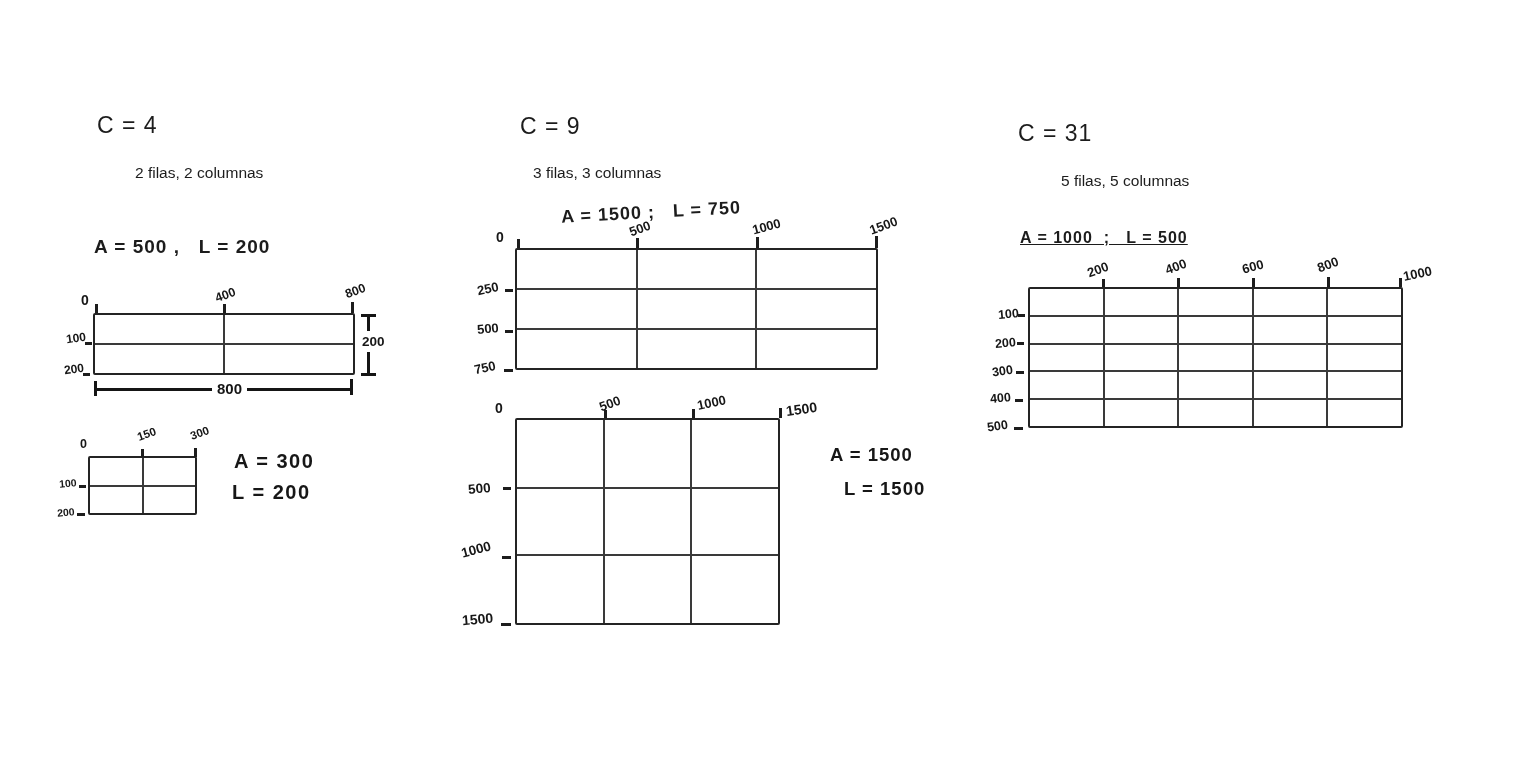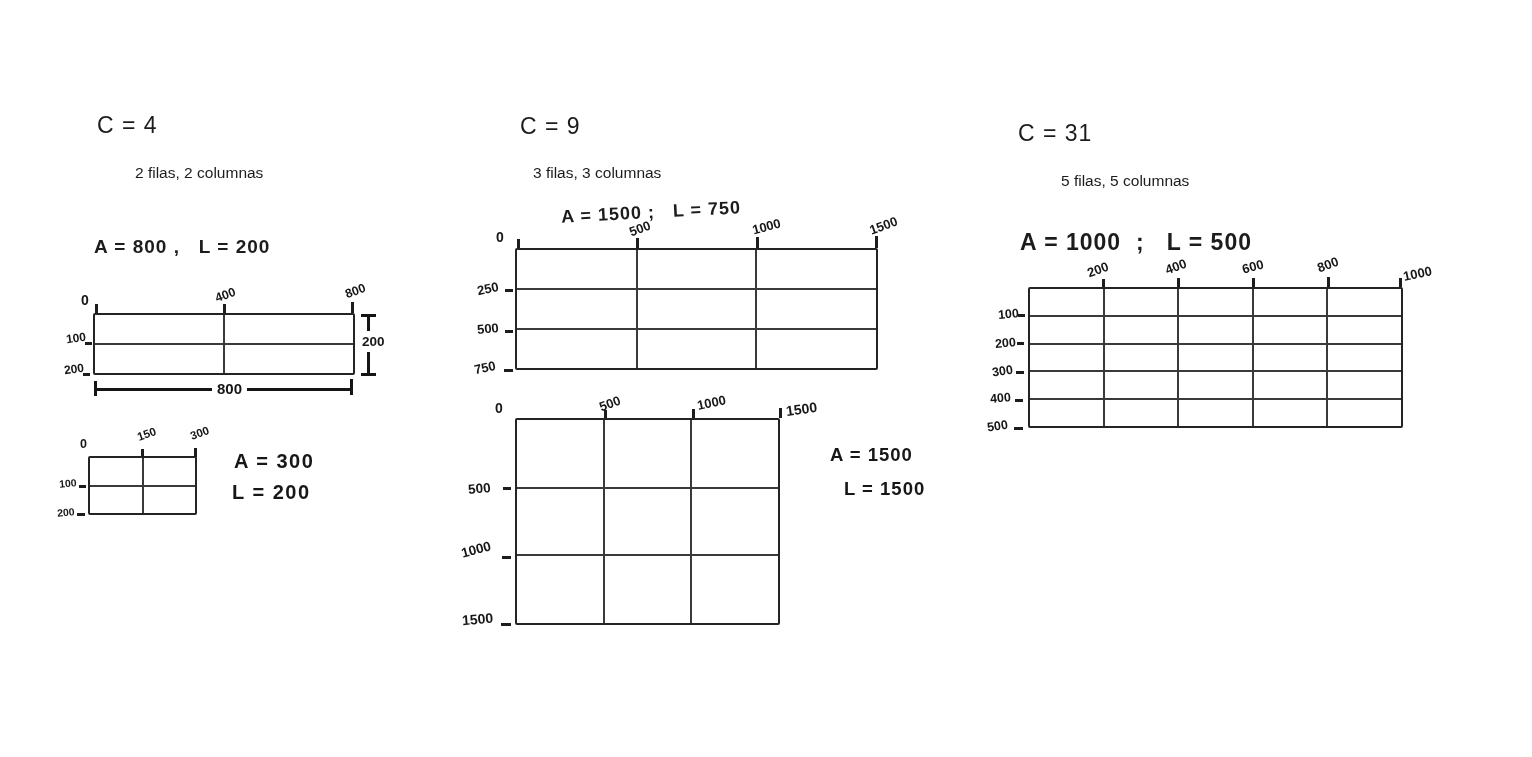--- a/index.html
+++ b/index.html
@@ -28,21 +28,21 @@
   .r5{transform:rotate(-5deg);}
 </style>
 </head>
 <body>
 
 <div class="board">
 
 
   <div class="abs h1" style="left:97px;top:112px;">C = 4</div>
   <div class="abs sub" style="left:135px;top:164px;">2 filas, 2 columnas</div>
-  <div class="abs formula" style="left:94px;top:236px;">A = 800 ,   L = 200</div>
+  <div class="abs formula" style="left:94px;top:236px;">A = 500 ,   L = 200</div>
 
   <div class="grid" style="left:93px;top:313px;width:262px;height:62px;">
     <div class="vl" style="left:calc(50% - 1px);"></div>
     <div class="hl" style="top:calc(50% - 1px);"></div>
   </div>
   <span class="tick" style="left:81px;top:292px;font-size:14px;">0</span>
   <span class="tick r20" style="left:215px;top:288px;font-size:12.5px;">400</span>
   <span class="tick r20" style="left:345px;top:284px;font-size:12.5px;">800</span>
   <div class="tkv" style="left:95px;top:304px;height:9px;"></div>
   <div class="tkv" style="left:223px;top:304px;height:9px;"></div>
@@ -121,21 +121,21 @@
   <span class="tick r15" style="left:461px;top:542px;font-size:13.5px;">1000</span>
   <span class="tick r5" style="left:462px;top:611px;font-size:14px;">1500</span>
   <div class="tkh" style="left:503px;top:487px;width:8px;"></div>
   <div class="tkh" style="left:502px;top:556px;width:9px;"></div>
   <div class="tkh" style="left:501px;top:623px;width:10px;"></div>
   <span class="tick" style="left:830px;top:444px;font-size:18.5px;letter-spacing:1px;">A = 1500</span>
   <span class="tick" style="left:832px;top:478px;font-size:18.5px;letter-spacing:1px;margin-left:12px;">L = 1500</span>
 
   <div class="abs h1" style="left:1018px;top:120px;">C = 31</div>
   <div class="abs sub" style="left:1032px;top:172px;margin-left:29px;">5 filas, 5 columnas</div>
-  <div class="abs formula" style="left:1020px;top:229px;font-size:23px;">A = 1000  ;   L = 500</div>
+  <div class="abs formula" style="left:1020px;top:229px;font-size:16px;text-decoration:underline;">A = 1000  ;   L = 500</div>
 
   <div class="grid" style="left:1028px;top:287px;width:375px;height:141px;border-width:2px;">
     <div class="vl" style="left:calc(20% - 1px);"></div>
     <div class="vl" style="left:calc(40% - 1px);"></div>
     <div class="vl" style="left:calc(60% - 1px);"></div>
     <div class="vl" style="left:calc(80% - 1px);"></div>
     <div class="hl" style="top:calc(20% - 1px);"></div>
     <div class="hl" style="top:calc(40% - 1px);"></div>
     <div class="hl" style="top:calc(60% - 1px);"></div>
     <div class="hl" style="top:calc(80% - 1px);"></div>

